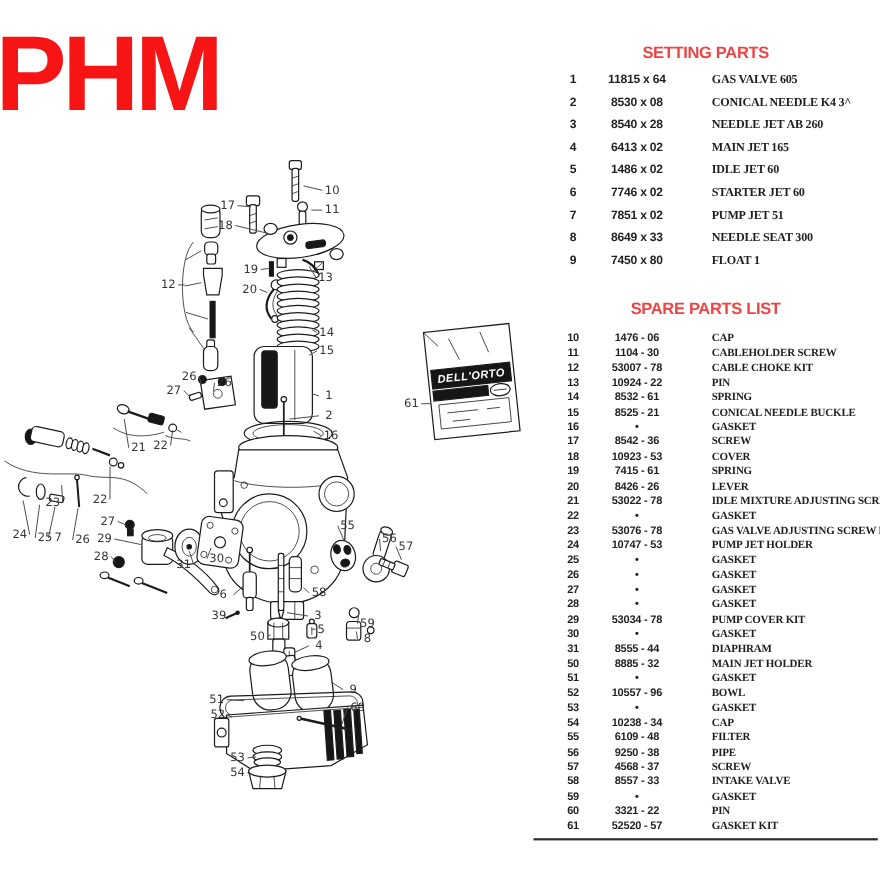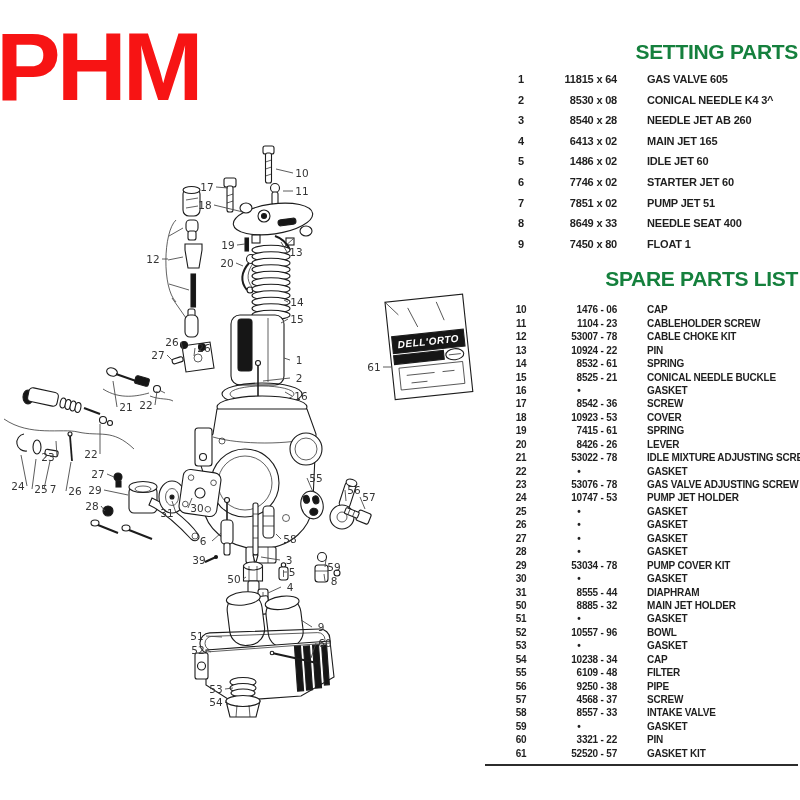--- a/index.html
+++ b/index.html
@@ -5,33 +5,33 @@
   html,body{margin:0;padding:0;background:#fff;width:800px;height:800px;overflow:hidden;
             font-family:"Liberation Sans",sans-serif;}
   .page{position:relative;width:800px;height:800px;background:#fff;}
 
   
   .logo{position:absolute;left:-4px;top:18px;font-size:97px;font-weight:800;
         letter-spacing:-4px;line-height:1;color:#f71414;}
 
   
   .tables{position:absolute;left:485px;top:40px;width:313px;color:#1f1f1f;}
-  .section-title{text-align:right;color:#15803d;font-weight:700;font-size:21px;
+  .section-title{text-align:center;color:#ef4444;font-weight:700;font-size:15px;
                  letter-spacing:-0.3px;}
   .t-setting .section-title{margin-bottom:9px;}
-  .t-spare  .section-title{margin-top:9px;margin-bottom:13px;}
+  .t-spare  .section-title{margin-top:21px;margin-bottom:13px;}
   .rows{display:block;}
   .row{display:flex;align-items:baseline;padding-left:16px;font-weight:700;
        letter-spacing:-0.2px;}
   .t-setting .row{height:20.6px;font-size:11px;}
   .t-spare  .row{height:13.45px;font-size:10px;}
   .ref{width:40px;text-align:center;flex:none;}
-  .code{width:76px;text-align:right;flex:none;white-space:nowrap;}
+  .code{width:76px;text-align:center;flex:none;white-space:nowrap;}
   .code.dot{text-align:center;}
-  .desc{margin-left:30px;white-space:nowrap;}
+  .desc{margin-left:30px;white-space:nowrap;font-family:Liberation Serif, serif;}
   .t-spare{border-bottom:2px solid #2c2c2c;padding-bottom:3px;}
 
   
   #diagram{position:absolute;left:0;top:128px;}
   #diagram path,#diagram rect,#diagram circle,#diagram ellipse,#diagram polygon{
       fill:#fff;stroke:#1c1c1c;stroke-width:1.1;}
   #diagram line{stroke:#1c1c1c;stroke-width:1.1;}
   #diagram .dark{fill:#161616 !important;}
   #diagram .nofill{fill:none !important;}
   #diagram .thin{stroke-width:0.7 !important;}
@@ -472,40 +472,40 @@
             <span class="desc">STARTER JET 60</span>
           </div>
           <div class="row">
             <span class="ref">7</span>
             <span class="code">7851 x 02</span>
             <span class="desc">PUMP JET 51</span>
           </div>
           <div class="row">
             <span class="ref">8</span>
             <span class="code">8649 x 33</span>
-            <span class="desc">NEEDLE SEAT 400</span>
+            <span class="desc">NEEDLE SEAT 300</span>
           </div>
           <div class="row">
             <span class="ref">9</span>
             <span class="code">7450 x 80</span>
             <span class="desc">FLOAT 1</span>
           </div>
         </div>
     </div>
     <div class="t-spare">
       <div class="section-title">SPARE PARTS LIST</div>
       <div class="rows">
           <div class="row">
             <span class="ref">10</span>
             <span class="code">1476 - 06</span>
             <span class="desc">CAP</span>
           </div>
           <div class="row">
             <span class="ref">11</span>
-            <span class="code">1104 - 23</span>
+            <span class="code">1104 - 30</span>
             <span class="desc">CABLEHOLDER SCREW</span>
           </div>
           <div class="row">
             <span class="ref">12</span>
             <span class="code">53007 - 78</span>
             <span class="desc">CABLE CHOKE KIT</span>
           </div>
           <div class="row">
             <span class="ref">13</span>
             <span class="code">10924 - 22</span>

